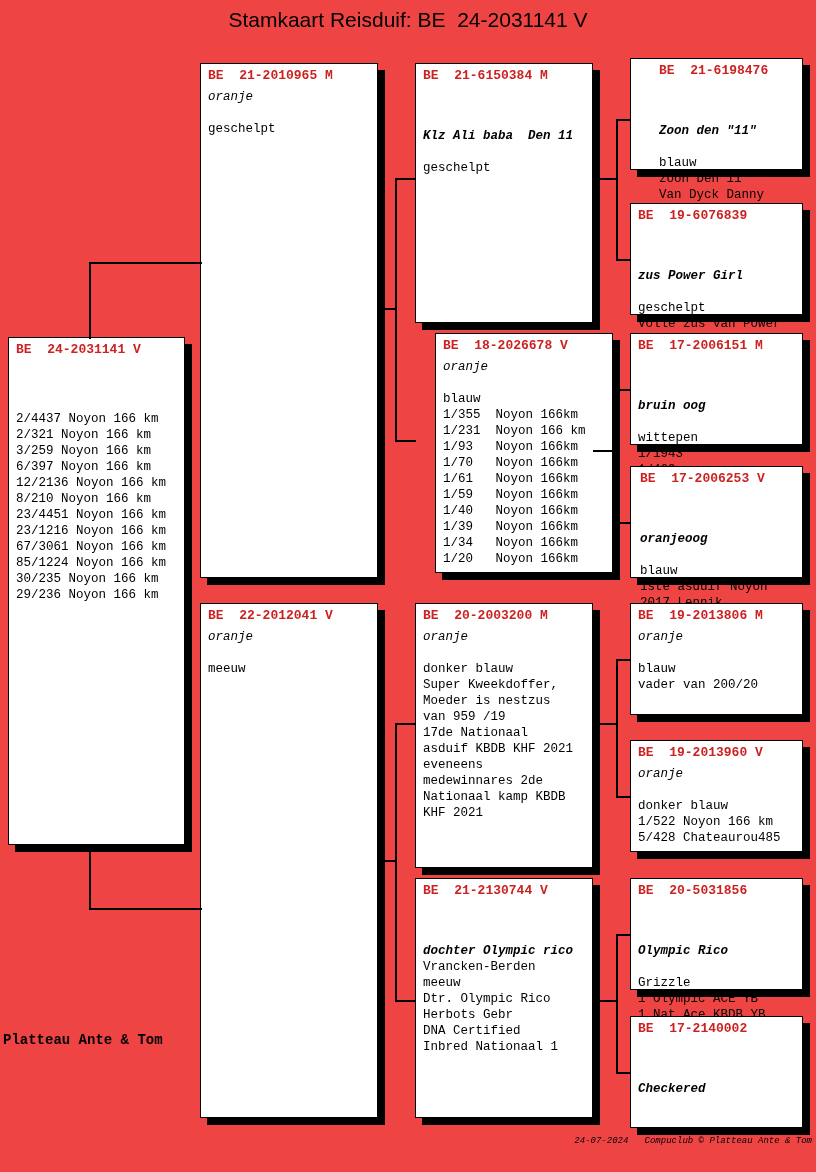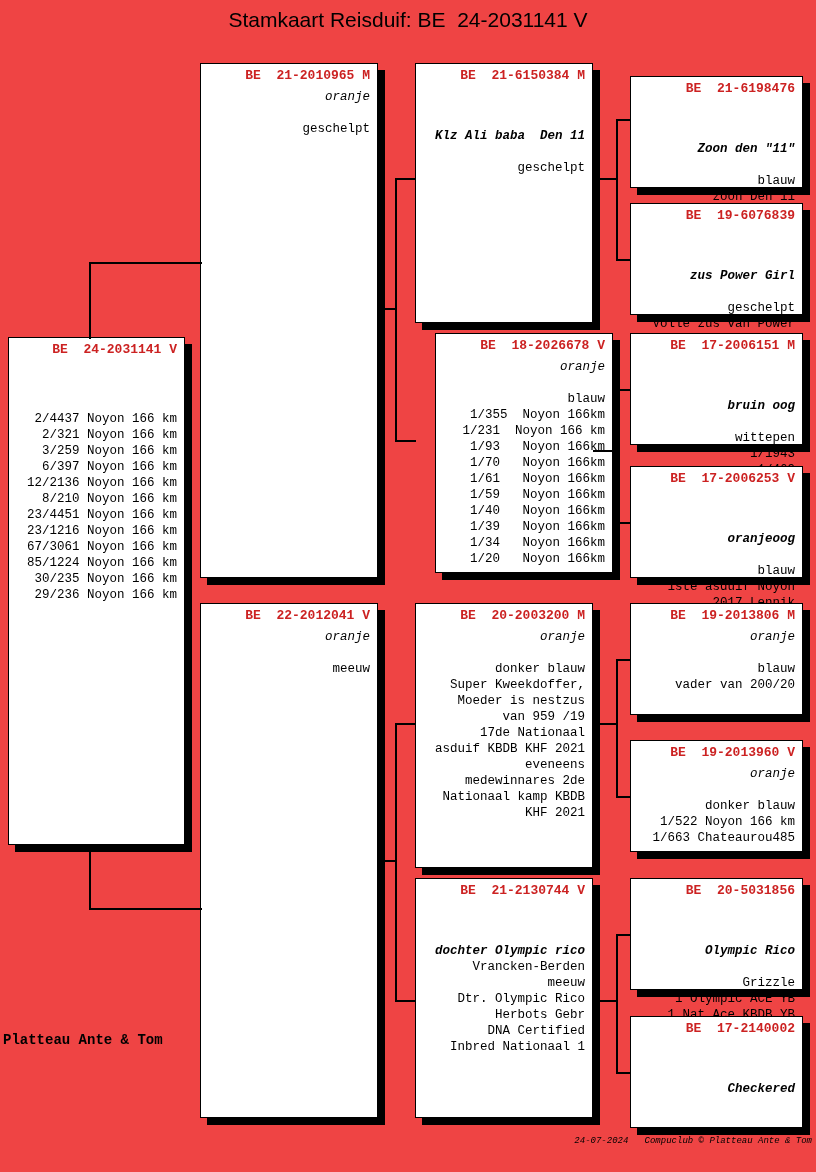--- a/index.html
+++ b/index.html
@@ -2,38 +2,38 @@
 <html style="--ring-red: #cc2222;"><head>
 <meta charset="utf-8">
 <style>
   html,body{margin:0;padding:0;background:#fff;}
   #canvas{position:relative;width:816px;height:1172px;background:#ef4444;overflow:hidden;
           font-family:"Liberation Mono","DejaVu Sans Mono",monospace;color:#000;}
   #title{position:absolute;left:0;top:8px;width:816px;text-align:center;
          font-family:"Liberation Sans","DejaVu Sans",sans-serif;font-size:21px;
          white-space:pre;color:#000;}
   .box{position:absolute;background:#fff;border:1.5px solid #000;box-sizing:border-box;
-       padding:3px 7px;box-shadow:7px 7px 0 #000;text-align:right;}
+       padding:3px 7px;box-shadow:7px 7px 0 #000;}
   .ring{font-weight:bold;font-size:13px;height:22px;line-height:18px;white-space:pre;color:var(--ring-red,#cc2222);}
   .name{font-style:italic;font-size:12.5px;height:16px;line-height:16px;white-space:pre;}
   .name.bold{font-weight:bold;margin-top:39px;}
   .bl{font-size:12.5px;height:16px;line-height:16px;white-space:pre;}
   .hline,.vline{position:absolute;background:#000;}
   .hline{height:1.5px;}
   .vline{width:1.5px;}
 
   
   #box-subject{left:8px;top:337px;width:177px;height:508px;}
   #box-father {left:200px;top:63px;width:178px;height:515px;}
   #box-mother {left:200px;top:603px;width:178px;height:515px;}
   #box-ff {left:415px;top:63px;width:178px;height:260px;}
   #box-fm {left:415px;top:333px;width:178px;height:240px;margin-left:20px;}
   #box-mf {left:415px;top:603px;width:178px;height:265px;}
   #box-mm {left:415px;top:878px;width:178px;height:240px;}
-  #box-fff{left:630px;top:76px;width:173px;height:112px;padding-left:28px;}
+  #box-fff{left:630px;top:58px;width:173px;height:112px;padding-left:28px;}
   #box-ffm{left:630px;top:203px;width:173px;height:112px;}
   #box-fmf{left:630px;top:333px;width:173px;height:112px;}
   #box-fmm{left:630px;top:466px;width:173px;height:112px;padding-left:9px;}
   #box-mff{left:630px;top:603px;width:173px;height:112px;}
   #box-mfm{left:630px;top:740px;width:173px;height:112px;}
   #box-mmf{left:630px;top:878px;width:173px;height:112px;}
   #box-mmm{left:630px;top:1016px;width:173px;height:112px;}
 
   
   .c1 {left:89px;top:262px;width:113px;}
@@ -218,21 +218,21 @@
         <div class="bl">vader van 200/20</div>
       </div>
   </div>
   <div class="box" id="box-mfm">
     <div class="ring">BE  19-2013960 V</div>
     <div class="name">oranje</div>
     <div>
         <div class="bl"></div>
         <div class="bl">donker blauw</div>
         <div class="bl">1/522 Noyon 166 km</div>
-        <div class="bl">1/663 Chateaurou485</div>
+        <div class="bl">5/428 Chateaurou485</div>
       </div>
   </div>
   <div class="box" id="box-mmf">
     <div class="ring">BE  20-5031856</div>
     <div class="name bold">Olympic Rico</div>
     <div>
         <div class="bl"></div>
         <div class="bl">Grizzle</div>
         <div class="bl">1 Olympic ACE YB</div>
         <div class="bl">1 Nat Ace KBDB YB</div>

